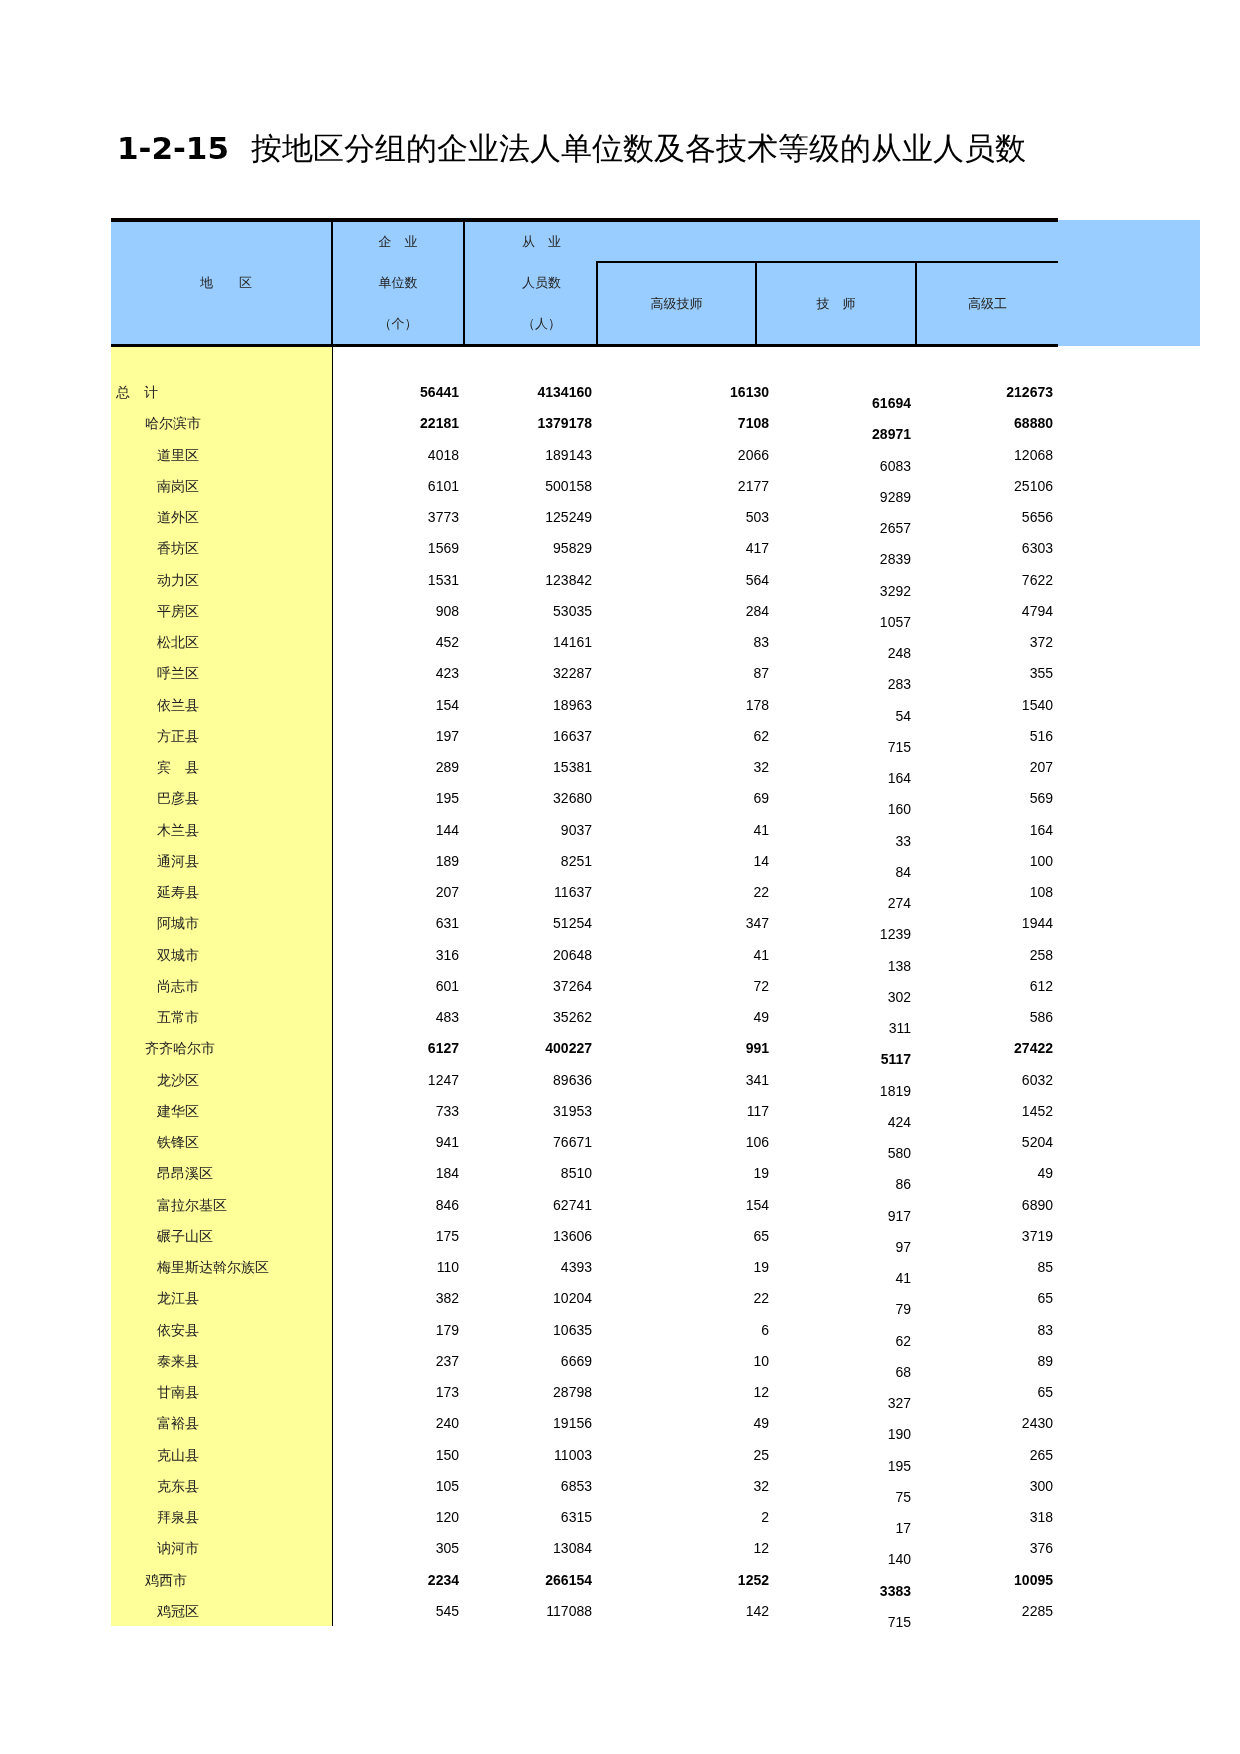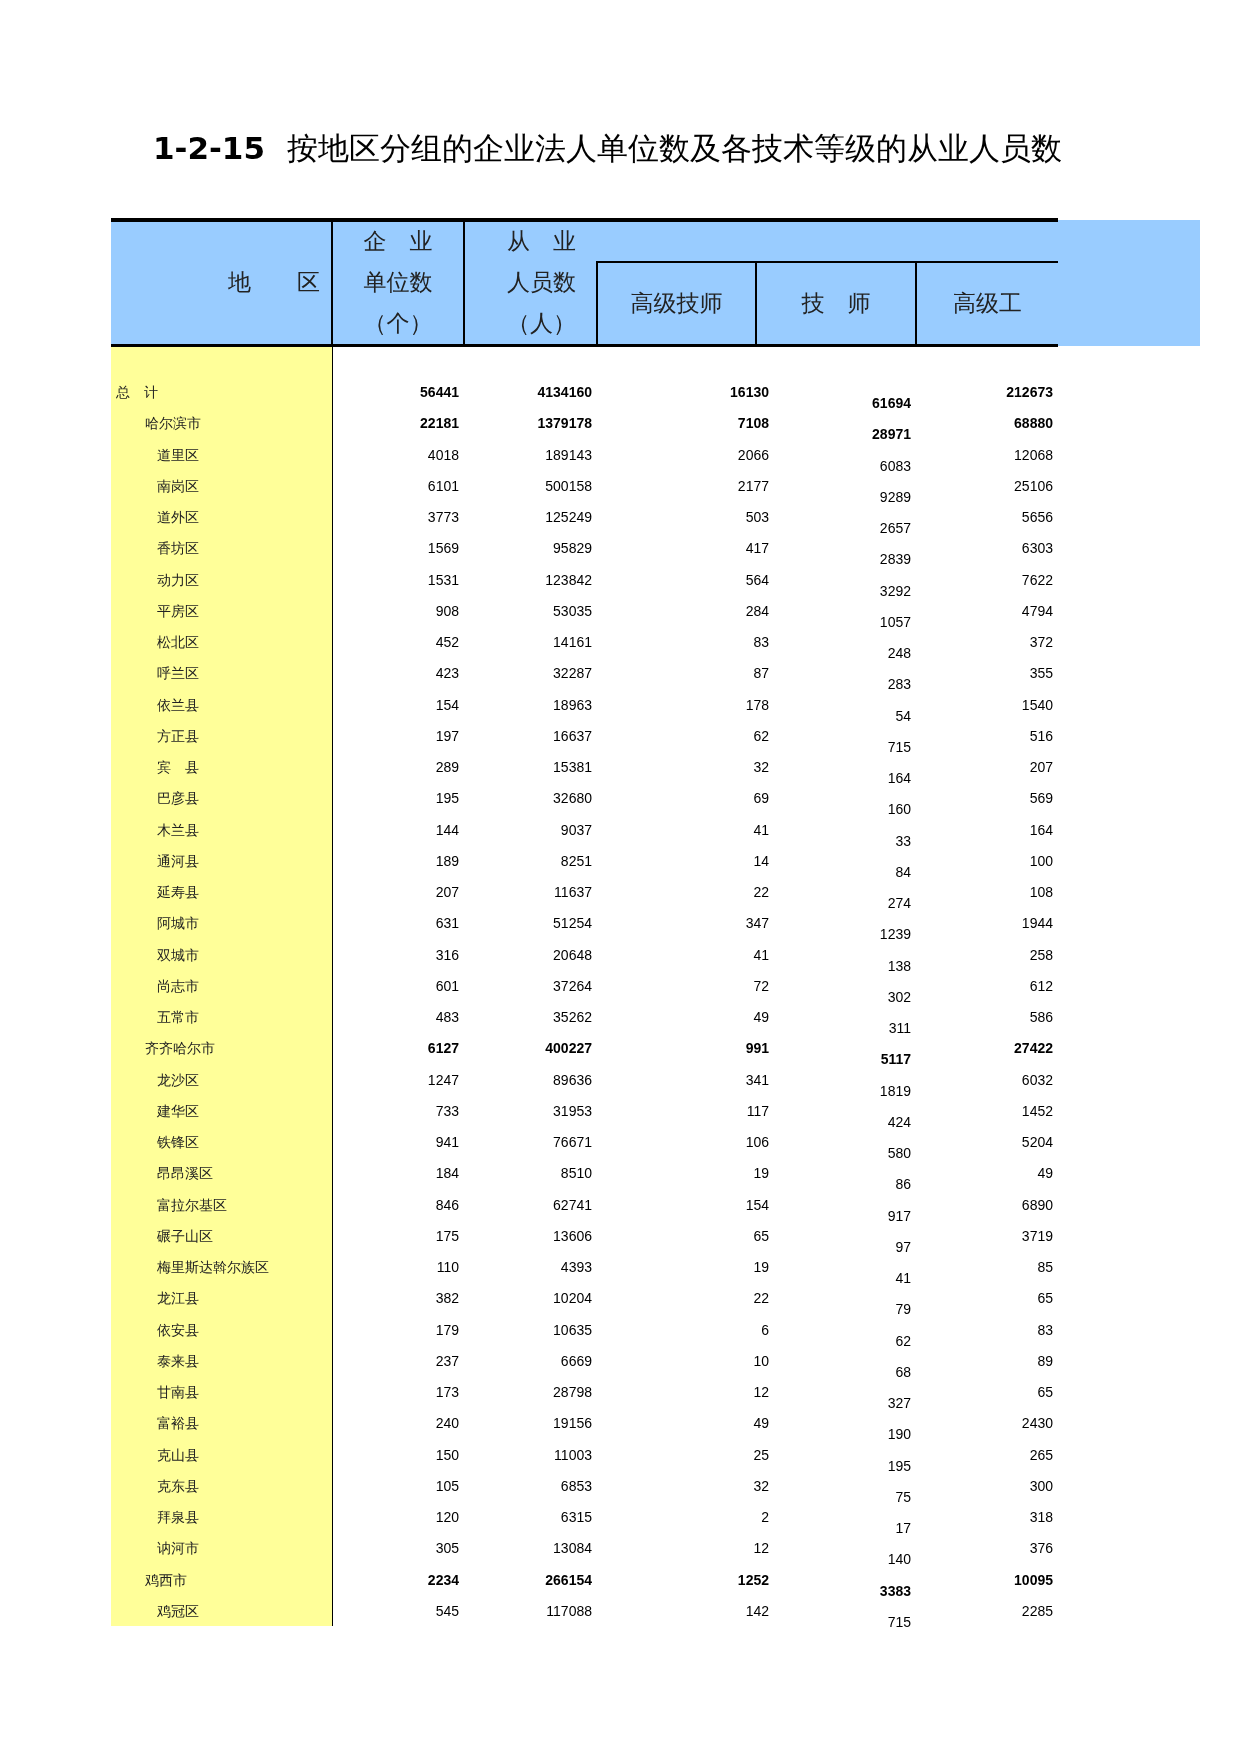--- a/index.html
+++ b/index.html
@@ -1,29 +1,29 @@
 <!DOCTYPE html>
 <html><head>
 <meta charset="utf-8">
 <style>
   html, body { margin: 0; padding: 0; background: #ffffff; }
   body { width: 1240px; height: 1754px; position: relative; overflow: hidden;
          font-family: "Liberation Sans", "DejaVu Sans", sans-serif; color: #000; }
   .title { position: absolute; left: 117px; top: 128px; font-size: 31px; white-space: nowrap;
-           width: 945px; overflow: hidden; font-family: "DejaVu Sans", sans-serif; margin-left: 36px; }
+           width: 945px; overflow: hidden; font-family: "DejaVu Sans", sans-serif; }
   .title .num { font-weight: bold; margin-right: 22px; }
   .title .txt { font-weight: normal; font-family: "DejaVu Serif", serif; }
 
   .hdr-bg { position: absolute; left: 111px; top: 220px; width: 1089px; height: 126px; background: #99ccff; }
   .hdr-topline { position: absolute; left: 111px; top: 218px; width: 947px; height: 4px; background: #000; }
   .hdr-botline { position: absolute; left: 111px; top: 344px; width: 947px; height: 3px; background: #000; }
   .hdr-midline { position: absolute; left: 597px; top: 261px; width: 461px; height: 2px; background: #000; }
   .vline { position: absolute; width: 2px; background: #000; }
 
-  .hcell { position: absolute; font-family: "DejaVu Serif", serif; font-size: 23px; color: #222;
+  .hcell { position: absolute; font-family: "DejaVu Serif", serif; font-size: 13px; color: #222;
            text-align: center; white-space: nowrap; }
   .hcell span { display: block; line-height: 41px; }
 
   .yellow { position: absolute; left: 111px; top: 347px; width: 221px; height: 1279px; background: #ffff99; }
   .rows { position: absolute; left: 111px; top: 377px; width: 947px; }
   .row { position: relative; height: 31.25px; font-size: 14px; line-height: 31.25px; }
   .row .name { position: absolute; left: 5px; width: 215px; white-space: nowrap;
                font-family: "DejaVu Serif", serif; color: #222; }
   .row.l1 .name { left: 34px; }
   .row.l2 .name { left: 46px; }
@@ -46,21 +46,21 @@
 <div class="hdr-topline"></div>
 <div class="hdr-midline"></div>
 <div class="hdr-botline"></div>
 
 <div class="vline" style="left:331px; top:220px; height:1406px;"></div>
 <div class="vline" style="left:463px; top:220px; height:126px;"></div>
 <div class="vline" style="left:596px; top:261px; height:85px;"></div>
 <div class="vline" style="left:755px; top:261px; height:85px;"></div>
 <div class="vline" style="left:915px; top:261px; height:85px;"></div>
 
-<div class="hcell" style="left:111px; top:262px; width:230px;padding-left:48px;">
+<div class="hcell" style="left:111px; top:262px; width:230px;">
   <span>地　　区</span>
 </div>
 <div class="hcell" style="left:333px; top:221px; width:130px;">
   <span>企　业</span>
   <span>单位数</span>
   <span>（个）</span>
 </div>
 <div class="hcell" style="left:465px; top:221px; width:153px;">
   <span>从　业</span>
   <span>人员数</span>

